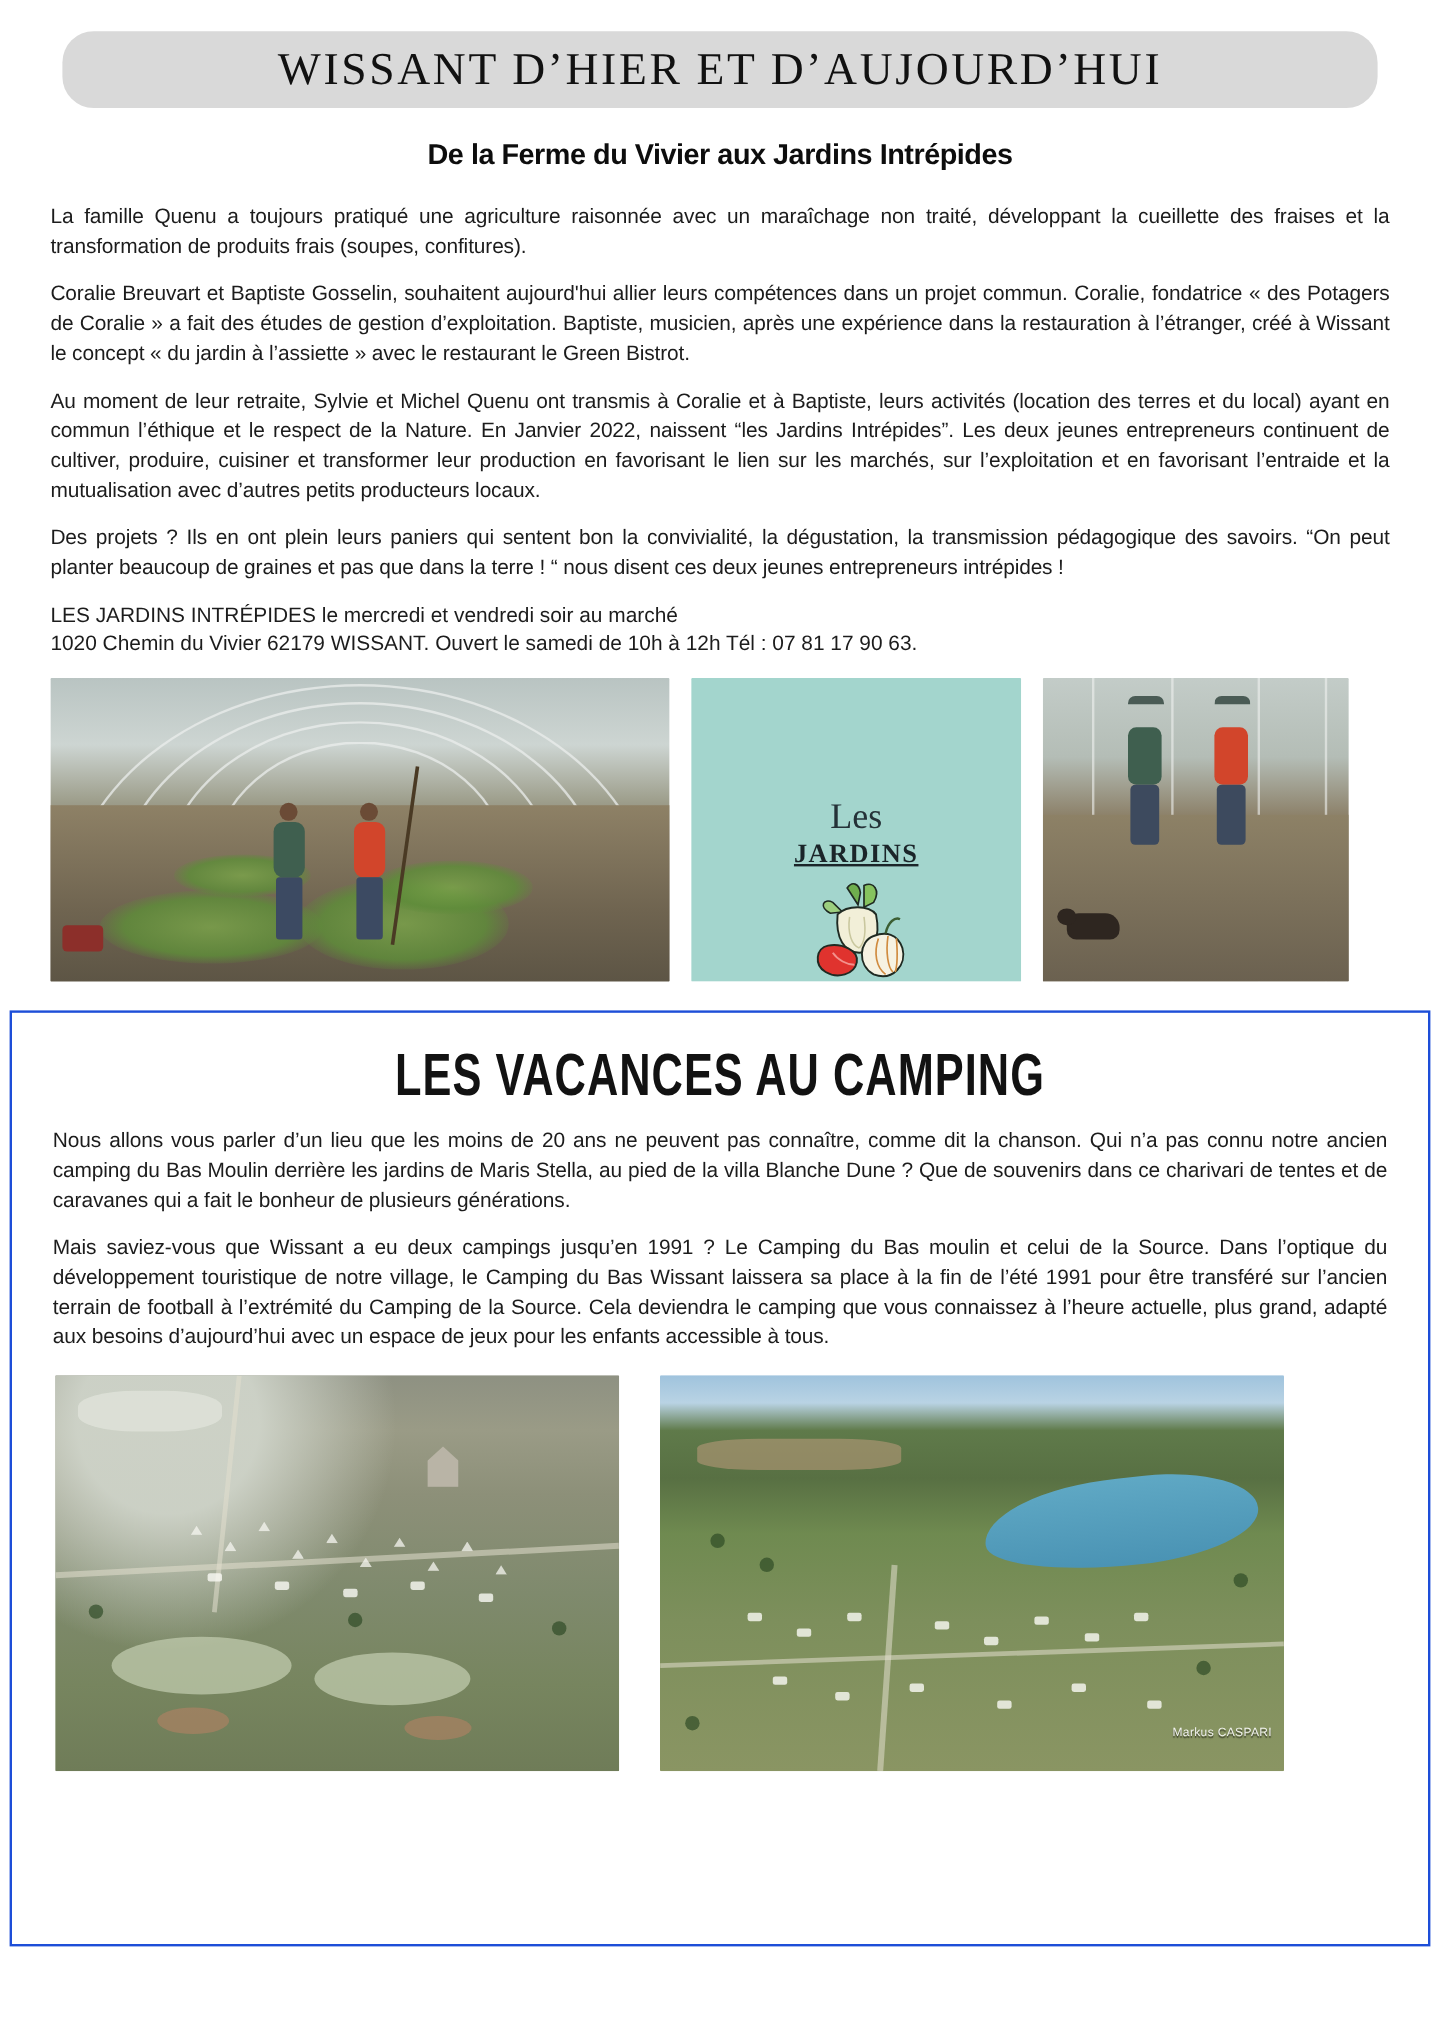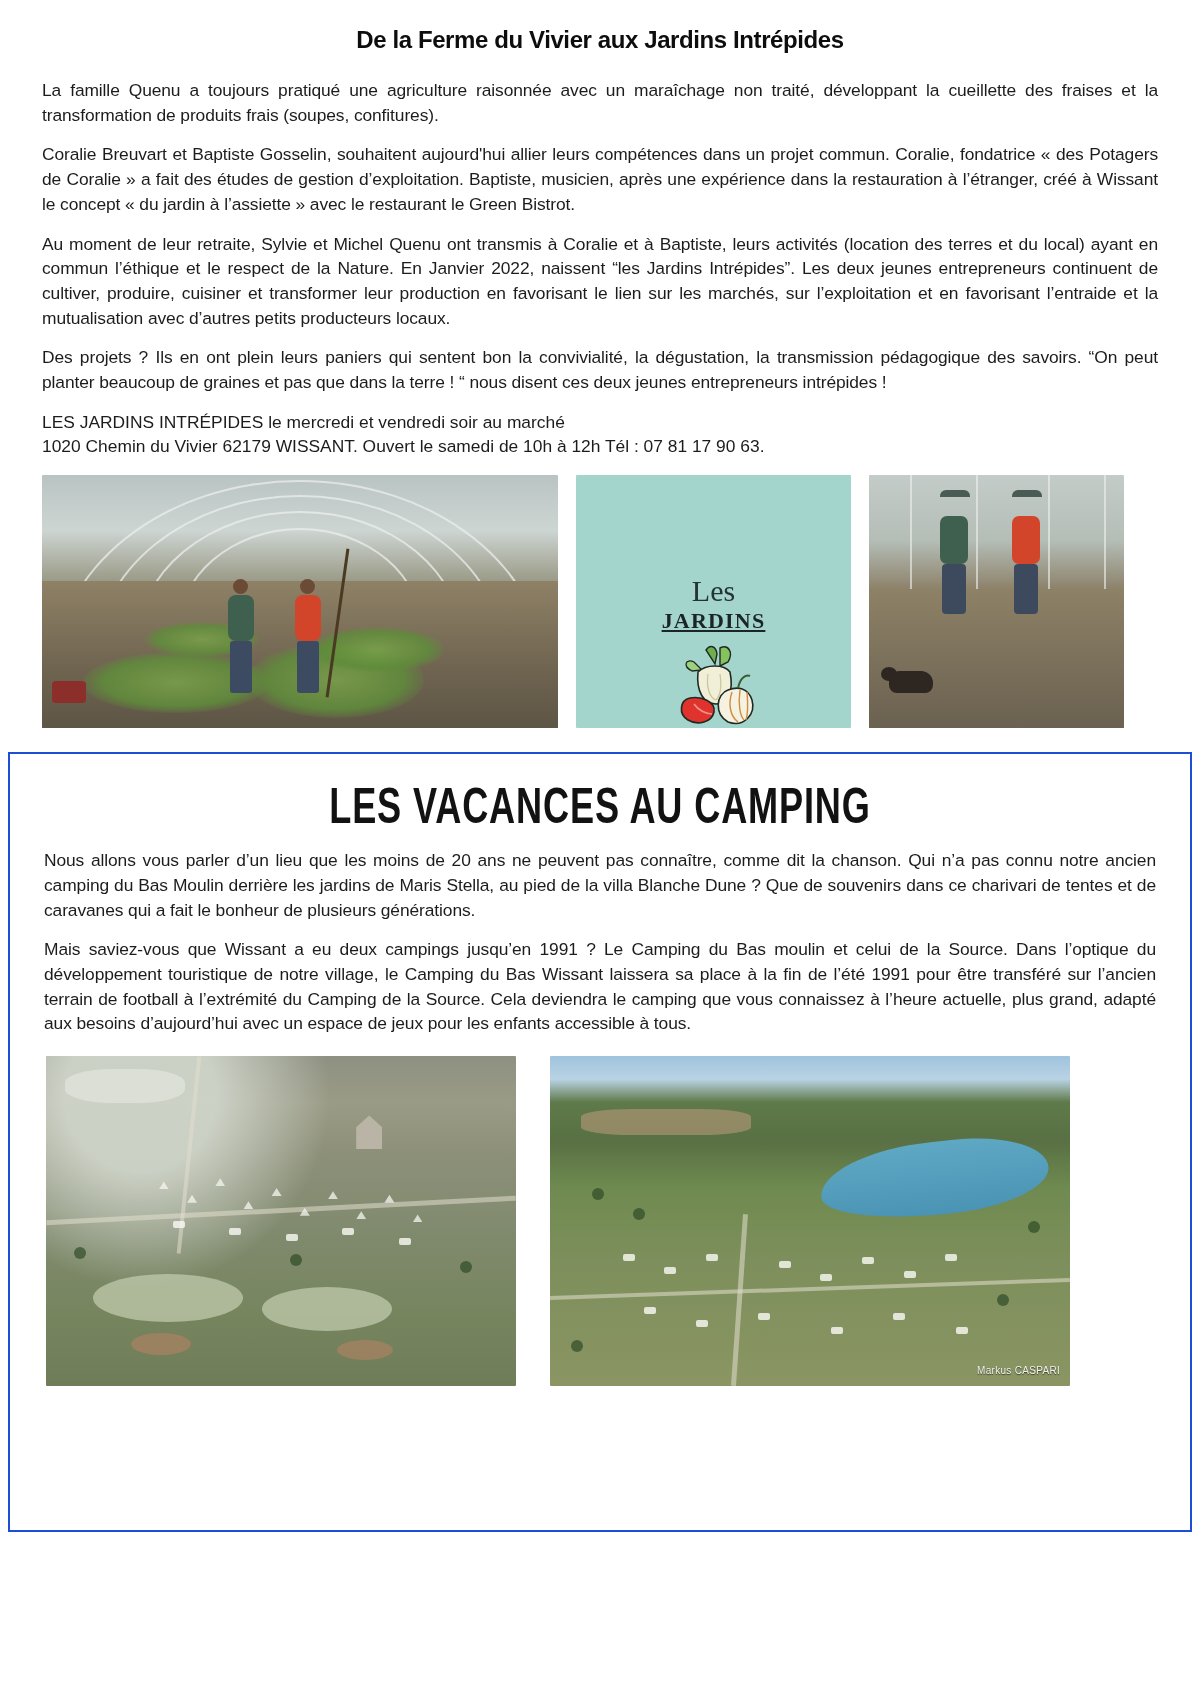--- a/index.html
+++ b/index.html
@@ -202,32 +202,35 @@
   }
   .blob { position: absolute; border-radius: 50%; }
   .tent { position: absolute; width: 10px; height: 8px; background: rgba(245,245,240,.75);
     clip-path: polygon(50% 0,100% 100%,0 100%); }
   .caravan { position: absolute; width: 12px; height: 7px; background: rgba(250,250,245,.8); border-radius: 2px; }
   .tree { position: absolute; width: 12px; height: 12px; border-radius: 50%; background: rgba(42,70,34,.65); }
   .road { position: absolute; background: rgba(225,222,205,.55); }
   .villa { position: absolute; width: 26px; height: 34px; background: #b9b4a6;
     clip-path: polygon(50% 0, 100% 35%, 100% 100%, 0 100%, 0 35%); }
   .watermark {
-    position: absolute; right: 10px; bottom: 10px;
+    position: absolute; right: 10px; bottom: 26px;
     font-size: 10px; color: rgba(255,255,255,.9);
     font-family: "Liberation Sans", sans-serif;
     letter-spacing: .3px;
     text-shadow: 0 1px 1px rgba(0,0,0,.6);
   }
 </style>
 </head>
 <body>
 
 <div class="page">
 
+  <div class="masthead">
+    <div class="masthead-title">WISSANT D’HIER ET D’AUJOURD’HUI</div>
+  </div>
 
   <h1 class="article-title">De la Ferme du Vivier aux Jardins Intrépides</h1>
 
   <div class="body-col">
     <p class="para">La famille Quenu a toujours pratiqué une agriculture raisonnée avec un maraîchage non traité, développant la cueillette des fraises et la transformation de produits frais (soupes, confitures).</p>
     <p class="para">Coralie Breuvart et Baptiste Gosselin, souhaitent aujourd'hui allier leurs compétences dans un projet commun. Coralie, fondatrice « des Potagers de Coralie » a fait des études de gestion d’exploitation. Baptiste, musicien, après une expérience dans la restauration à l’étranger,  créé à Wissant le concept « du jardin à l’assiette » avec le restaurant le Green Bistrot.</p>
     <p class="para">Au moment de leur retraite, Sylvie et Michel Quenu ont transmis à Coralie et à Baptiste, leurs activités (location des terres et du local) ayant en commun l’éthique et le respect de la Nature. En Janvier 2022, naissent “les Jardins Intrépides”. Les deux jeunes entrepreneurs continuent de cultiver, produire, cuisiner et transformer leur production en favorisant le lien sur les marchés, sur l’exploitation et en favorisant l’entraide et la mutualisation avec d’autres petits producteurs locaux.</p>
     <p class="para">Des projets ? Ils en ont plein leurs paniers qui sentent bon la convivialité, la dégustation, la transmission pédagogique des savoirs. “On peut planter beaucoup de graines et pas que dans la terre ! “ nous disent ces deux jeunes entrepreneurs intrépides !</p>
     <div class="contact-line">LES JARDINS INTRÉPIDES le mercredi et vendredi soir au marché</div>
     <div class="contact-line">1020 Chemin du Vivier 62179 WISSANT. Ouvert le samedi de 10h à 12h  Tél : 07 81 17 90 63.</div>

